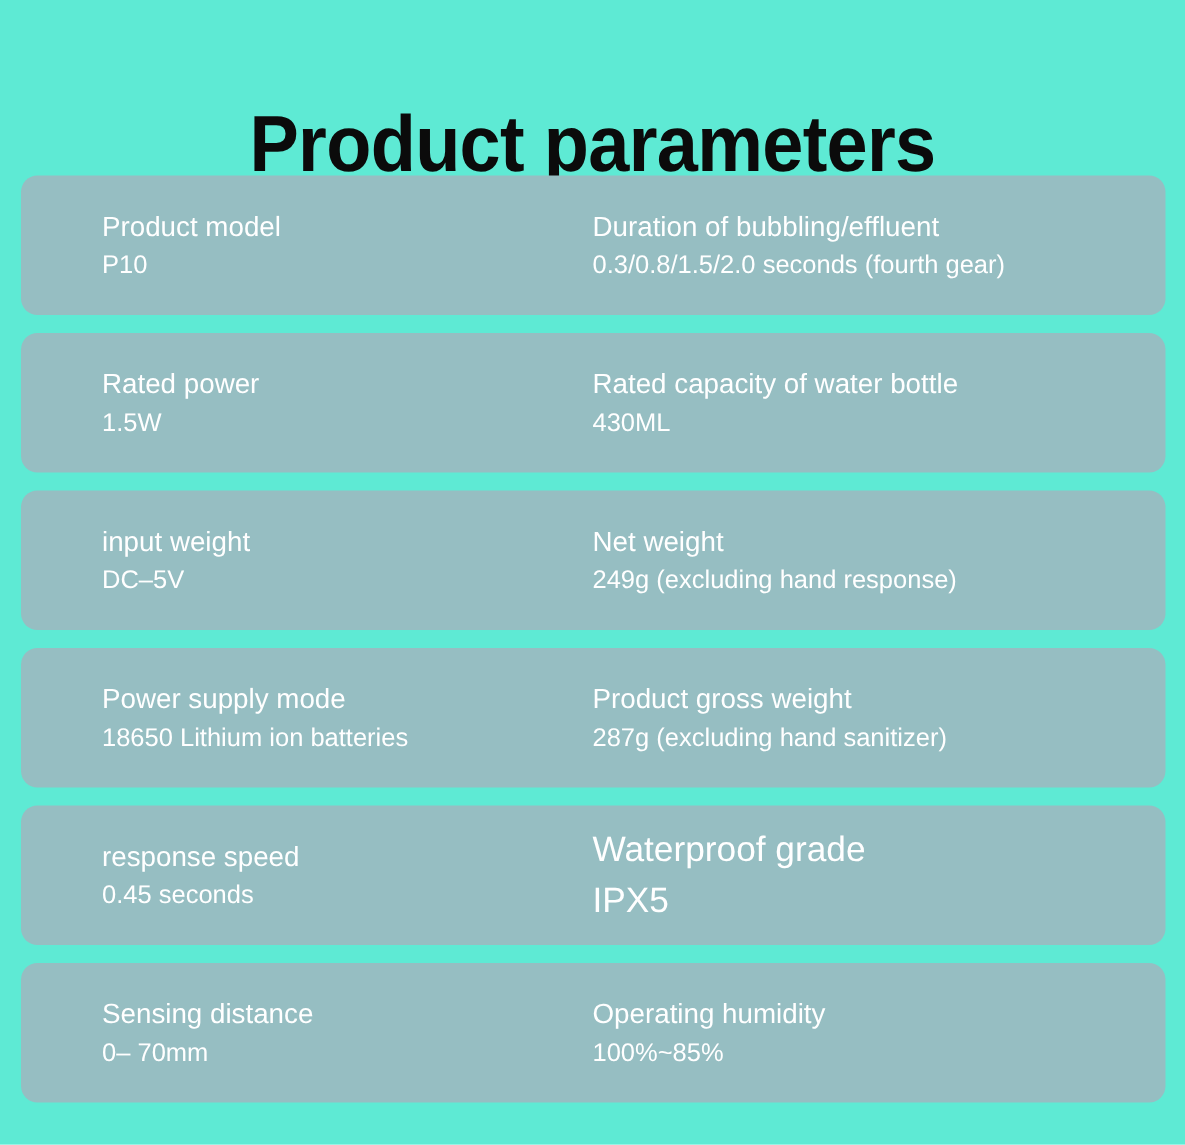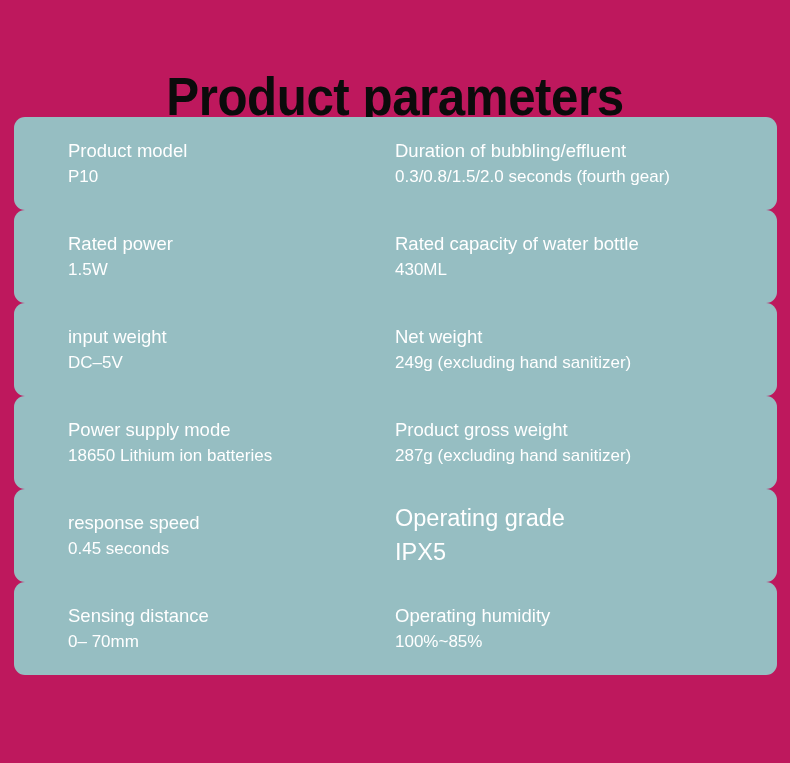--- a/index.html
+++ b/index.html
@@ -11,21 +11,21 @@
     height: 763px;
     background: #ffffff;
     font-family: "Liberation Sans", sans-serif;
     overflow: hidden;
   }
 
   .page {
     position: relative;
     width: 790px;
     height: 763px;
-    background: #be185d;
+    background: #5eead4;
     box-sizing: border-box;
   }
 
   .page-title {
     position: absolute;
     top: 33px;
     left: 0;
     width: 790px;
     text-align: center;
     font-family: "Liberation Sans Narrow", "Liberation Sans", sans-serif;
@@ -39,20 +39,21 @@
     white-space: nowrap;
   }
 
   .spec-list {
     position: absolute;
     top: 117px;
     left: 14px;
     width: 763px;
     display: flex;
     flex-direction: column;
+    gap: 12px;
   }
 
   .spec-row {
     background: #96bec2;
     border-radius: 11px;
     height: 93px;
     box-sizing: border-box;
     display: flex;
     align-items: center;
     padding: 0 0 0 54px;
@@ -125,42 +126,42 @@
       </div>
     </div>
 
     <div class="spec-row">
       <div class="spec-cell left">
         <span class="cell-label">input weight</span>
         <span class="cell-value">DC–5V</span>
       </div>
       <div class="spec-cell right">
         <span class="cell-label">Net weight</span>
-        <span class="cell-value">249g (excluding hand sanitizer)</span>
+        <span class="cell-value">249g (excluding hand response)</span>
       </div>
     </div>
 
     <div class="spec-row">
       <div class="spec-cell left">
         <span class="cell-label">Power supply mode</span>
         <span class="cell-value">18650 Lithium ion batteries</span>
       </div>
       <div class="spec-cell right">
         <span class="cell-label">Product gross weight</span>
         <span class="cell-value">287g (excluding hand sanitizer)</span>
       </div>
     </div>
 
     <div class="spec-row">
       <div class="spec-cell left">
         <span class="cell-label">response speed</span>
         <span class="cell-value">0.45 seconds</span>
       </div>
       <div class="spec-cell right emphasis">
-        <span class="cell-label">Operating grade</span>
+        <span class="cell-label">Waterproof grade</span>
         <span class="cell-value">IPX5</span>
       </div>
     </div>
 
     <div class="spec-row">
       <div class="spec-cell left">
         <span class="cell-label">Sensing distance</span>
         <span class="cell-value">0– 70mm</span>
       </div>
       <div class="spec-cell right">

